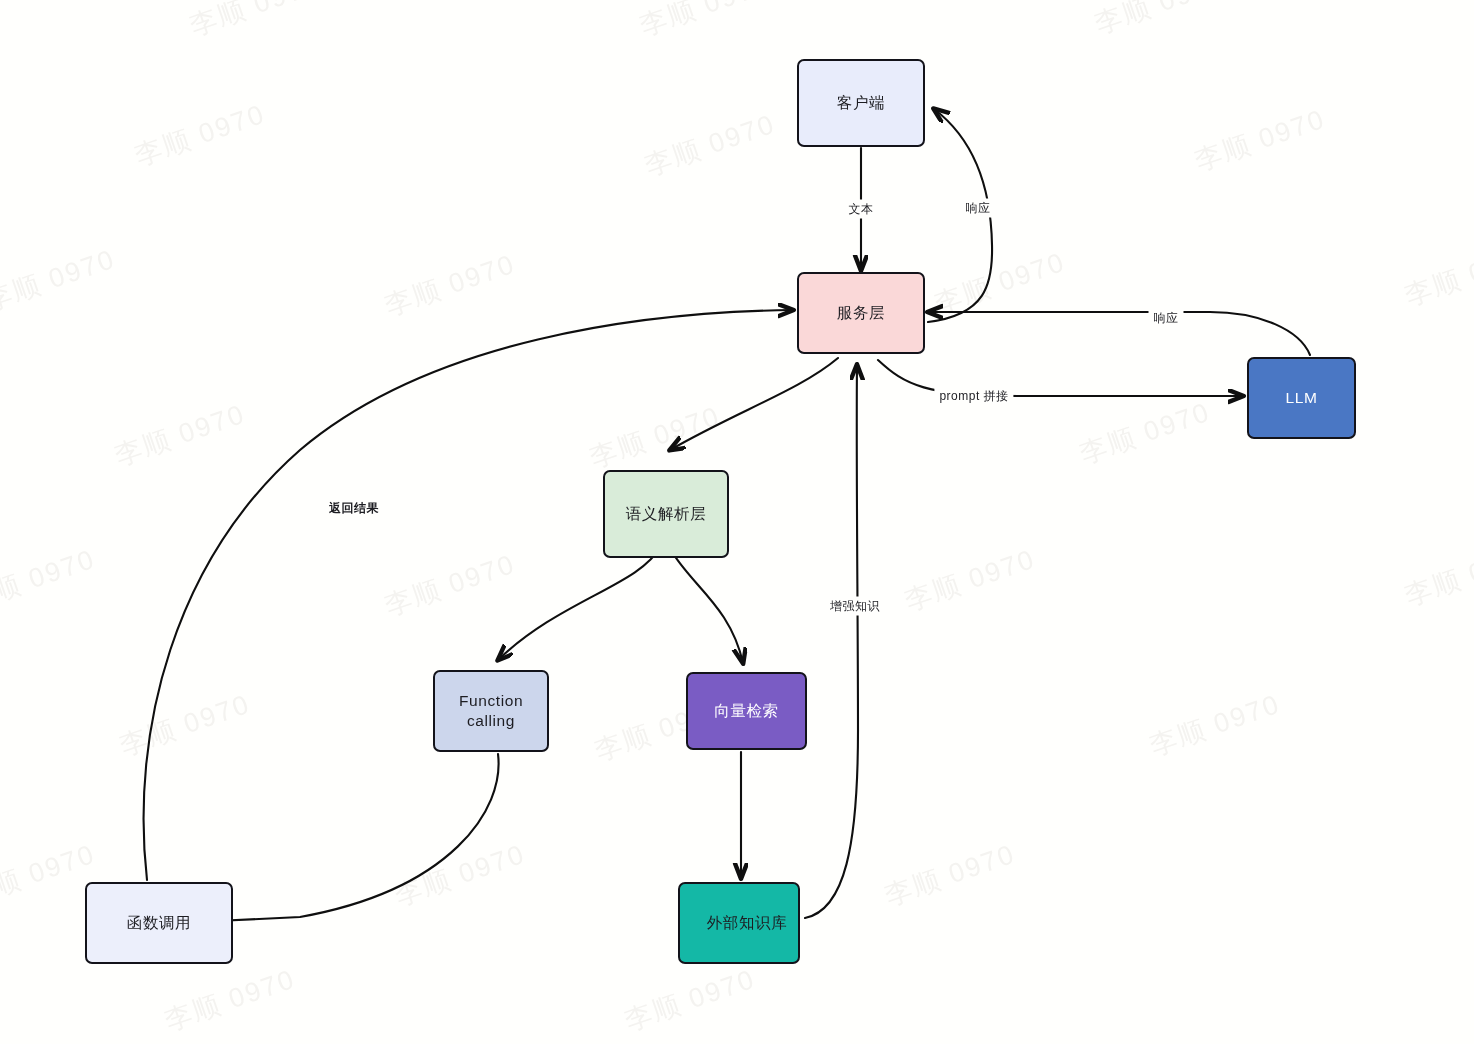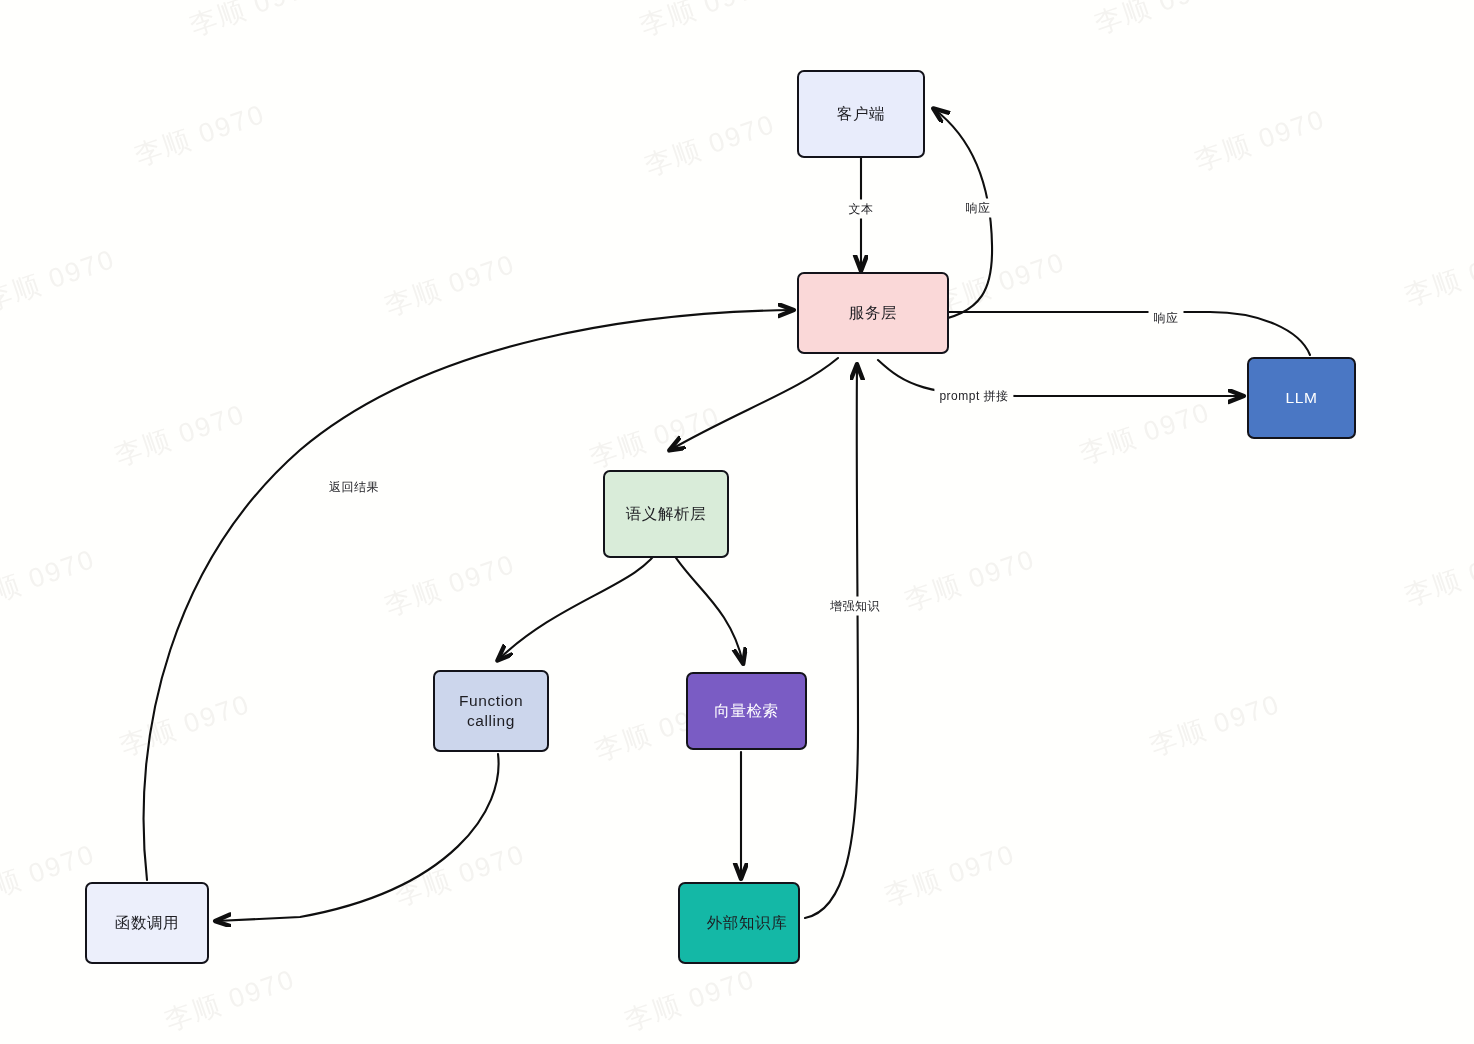--- a/index.html
+++ b/index.html
@@ -146,48 +146,48 @@
     <path d="M 498 754 C 505 810 450 890 300 917 L 216 921" marker-end="url(#arrow)"></path>
 
     <path d="M 741 752 L 741 878" marker-end="url(#arrow)"></path>
 
     <path d="M 147 880 C 130 730 175 560 300 450 C 430 340 640 312 793 310" marker-end="url(#arrow)"></path>
 
     <path d="M 805 918 C 845 910 858 845 858 730 C 858 620 856 460 857 365" marker-end="url(#arrow)"></path>
   </svg>
 
   <div id="node-layer">
-      <div class="node" style="left: 797px; top: 59px; width: 128px; height: 88px; background: rgb(232, 236, 251); color: rgb(29, 29, 34); margin-top: 11px;">
+      <div class="node" style="left: 797px; top: 59px; width: 128px; height: 88px; background: rgb(232, 236, 251); color: rgb(29, 29, 34);">
         <span>客户端</span>
       </div>
-      <div class="node" style="left: 797px; top: 272px; width: 152px; height: 82px; background: rgb(250, 216, 216); color: rgb(29, 29, 34);">
+      <div class="node" style="left: 797px; top: 272px; width: 128px; height: 82px; background: rgb(250, 216, 216); color: rgb(29, 29, 34);">
         <span>服务层</span>
       </div>
       <div class="node" style="left: 1247px; top: 357px; width: 109px; height: 82px; background: rgb(74, 119, 196); color: rgb(255, 255, 255);">
         <span>LLM</span>
       </div>
       <div class="node" style="left: 603px; top: 470px; width: 126px; height: 88px; background: rgb(217, 236, 217); color: rgb(29, 29, 34);">
         <span>语义解析层</span>
       </div>
       <div class="node" style="left: 433px; top: 670px; width: 116px; height: 82px; background: rgb(204, 214, 236); color: rgb(29, 29, 34);">
         <span>Function calling</span>
       </div>
       <div class="node" style="left: 686px; top: 672px; width: 121px; height: 78px; background: rgb(122, 92, 196); color: rgb(255, 255, 255);">
         <span>向量检索</span>
       </div>
-      <div class="node" style="left: 85px; top: 882px; width: 124px; height: 82px; background: rgb(236, 239, 251); color: rgb(29, 29, 34);">
+      <div class="node" style="left: 85px; top: 882px; width: 148px; height: 82px; background: rgb(236, 239, 251); color: rgb(29, 29, 34);">
         <span>函数调用</span>
       </div>
       <div class="node" style="left: 678px; top: 882px; width: 122px; height: 82px; background: #14b8a6; color: rgb(29, 29, 34); padding-left: 16px;">
         <span>外部知识库</span>
       </div>
     </div>
 
   <div id="label-layer">
       <div class="edge-label" style="left: 861px; top: 209px; transform: translate(-50%, -50%);">文本</div>
       <div class="edge-label" style="left: 978px; top: 208px; transform: translate(-50%, -50%);">响应</div>
       <div class="edge-label" style="left: 974px; top: 396px; transform: translate(-50%, -50%);">prompt 拼接</div>
       <div class="edge-label" style="left: 1166px; top: 318px; transform: translate(-50%, -50%);">响应</div>
-      <div class="edge-label" style="left: 354px; top: 487px; transform: translate(-50%, -50%);">返回结果</div>
+      <div class="edge-label" style="left: 354px; top: 508px; transform: translate(-50%, -50%); font-weight: bold;">返回结果</div>
       <div class="edge-label" style="left: 855px; top: 606px; transform: translate(-50%, -50%);">增强知识</div>
     </div>
 
 </div>
 
 </body></html>

